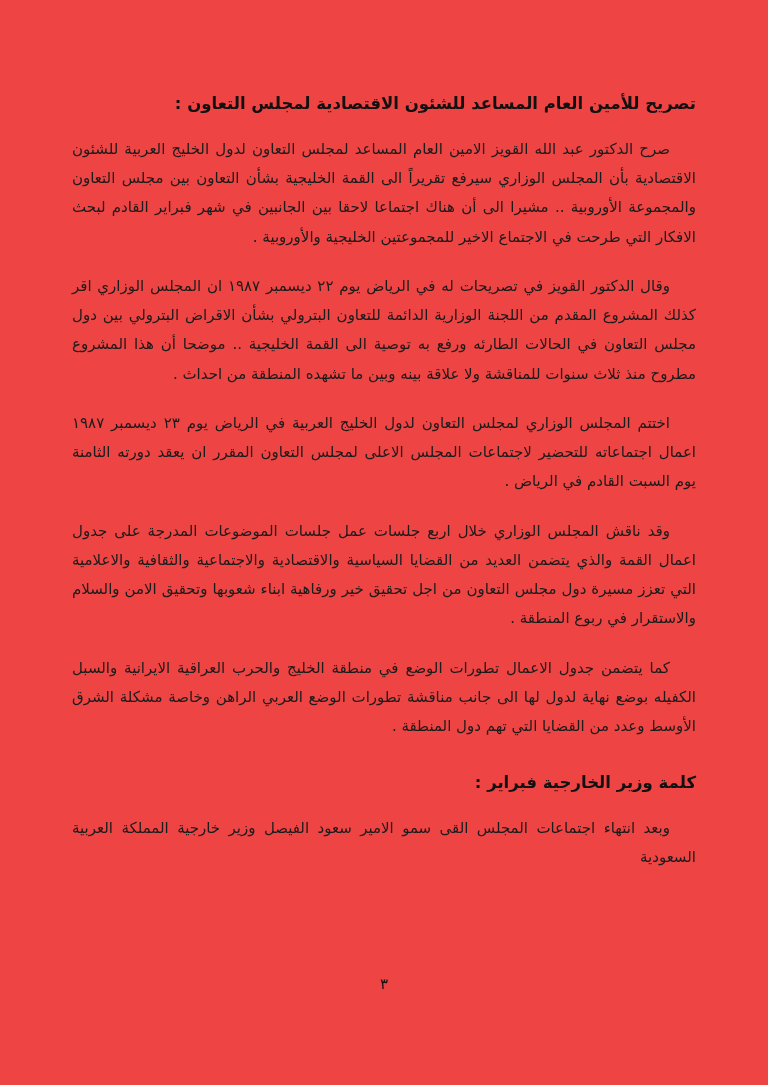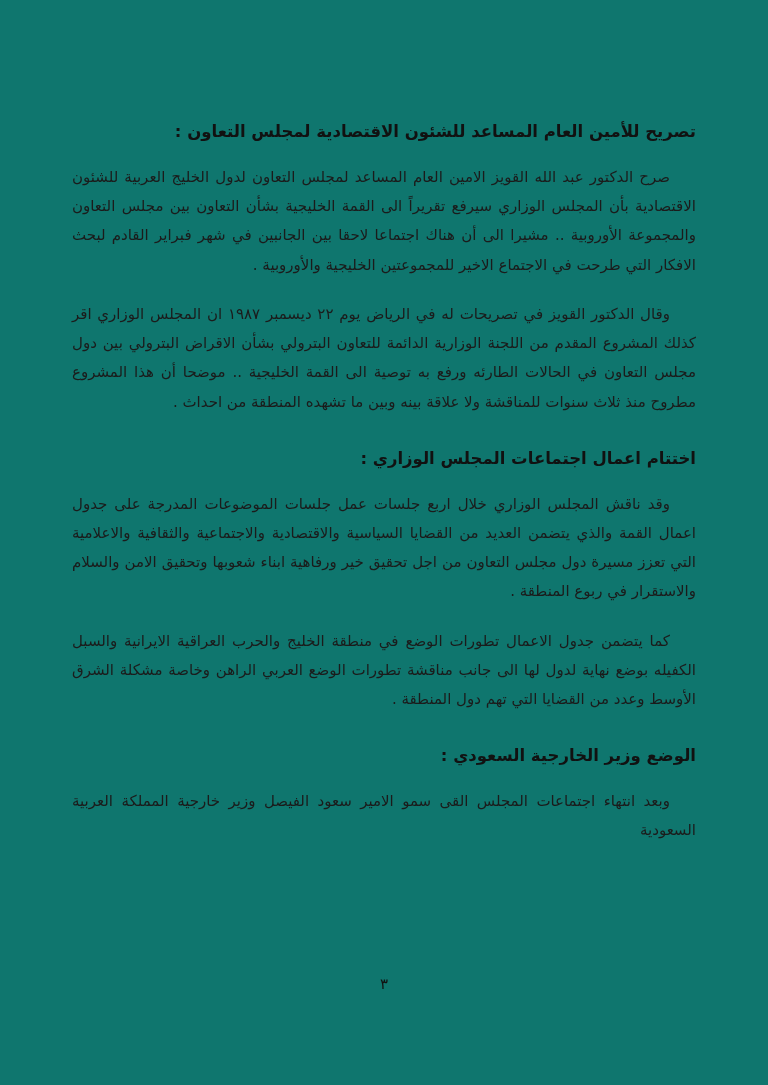--- a/index.html
+++ b/index.html
@@ -13,22 +13,22 @@
     position: relative;
     font-family: "DejaVu Sans", "Liberation Sans", sans-serif;
     color: #1a1a1a;
   }
   .page {
     position: absolute;
     top: 0; left: 0;
     width: 768px;
     height: 1085px;
     box-sizing: border-box;
-    padding: 120px 72px 40px 72px;
-    background: #0f766e;
+    padding: 92px 72px 40px 72px;
+    background: #ef4444;
   }
   .doc-body {
     direction: rtl;
     text-align: justify;
   }
   h2.heading {
     font-size: 16.5px;
     font-weight: 700;
     margin: 0 0 18px 0;
     text-align: right;
@@ -72,26 +72,26 @@
 <div class="page">
   <div class="doc-body">
 
     <div class="section">
       <h2 class="heading">تصريح للأمين العام المساعد للشئون الاقتصادية لمجلس التعاون :</h2>
       <p class="para indent">صرح الدكتور عبد الله القويز الامين العام المساعد لمجلس التعاون لدول الخليج العربية للشئون الاقتصادية بأن المجلس الوزاري سيرفع تقريراً الى القمة الخليجية بشأن التعاون بين مجلس التعاون والمجموعة الأوروبية .. مشيرا الى أن هناك اجتماعا لاحقا بين الجانبين في شهر فبراير القادم لبحث الافكار التي طرحت في الاجتماع الاخير للمجموعتين الخليجية والأوروبية .</p>
       <p class="para indent">وقال الدكتور القويز في تصريحات له في الرياض يوم ٢٢ ديسمبر ١٩٨٧ ان المجلس الوزاري اقر كذلك المشروع المقدم من اللجنة الوزارية الدائمة للتعاون البترولي بشأن الاقراض البترولي بين دول مجلس التعاون في الحالات الطارئه ورفع به توصية الى القمة الخليجية .. موضحا أن هذا المشروع مطروح منذ ثلاث سنوات للمناقشة ولا علاقة بينه وبين ما تشهده المنطقة من احداث .</p>
     </div>
 
     <div class="section">
-      <h2 class="heading spaced">اختتام اعمال اجتماعات المجلس الوزاري :</h2>
+      <p class="para indent">اختتم المجلس الوزاري لمجلس التعاون لدول الخليج العربية في الرياض يوم ٢٣ ديسمبر ١٩٨٧ اعمال اجتماعاته للتحضير لاجتماعات المجلس الاعلى لمجلس التعاون المقرر ان يعقد دورته الثامنة يوم السبت القادم في الرياض .</p>
       <p class="para indent">وقد ناقش المجلس الوزاري خلال اربع جلسات عمل جلسات الموضوعات المدرجة على جدول اعمال القمة والذي يتضمن العديد من القضايا السياسية والاقتصادية والاجتماعية والثقافية والاعلامية التي تعزز مسيرة دول مجلس التعاون من اجل تحقيق خير ورفاهية ابناء شعوبها وتحقيق الامن والسلام والاستقرار في ربوع المنطقة .</p>
       <p class="para indent">كما يتضمن جدول الاعمال تطورات الوضع في منطقة الخليج والحرب العراقية الايرانية والسبل الكفيله بوضع نهاية لدول لها الى جانب مناقشة تطورات الوضع العربي الراهن وخاصة مشكلة الشرق الأوسط وعدد من القضايا التي تهم دول المنطقة .</p>
     </div>
 
     <div class="section">
-      <h2 class="heading spaced">الوضع وزير الخارجية السعودي :</h2>
+      <h2 class="heading spaced">كلمة وزير الخارجية فبراير :</h2>
       <p class="para tight indent">وبعد انتهاء اجتماعات المجلس القى سمو الامير سعود الفيصل وزير خارجية المملكة العربية السعودية</p>
     </div>
 
   </div>
 </div>
 
 <div class="page-number">٣</div>
 
 </body></html>

